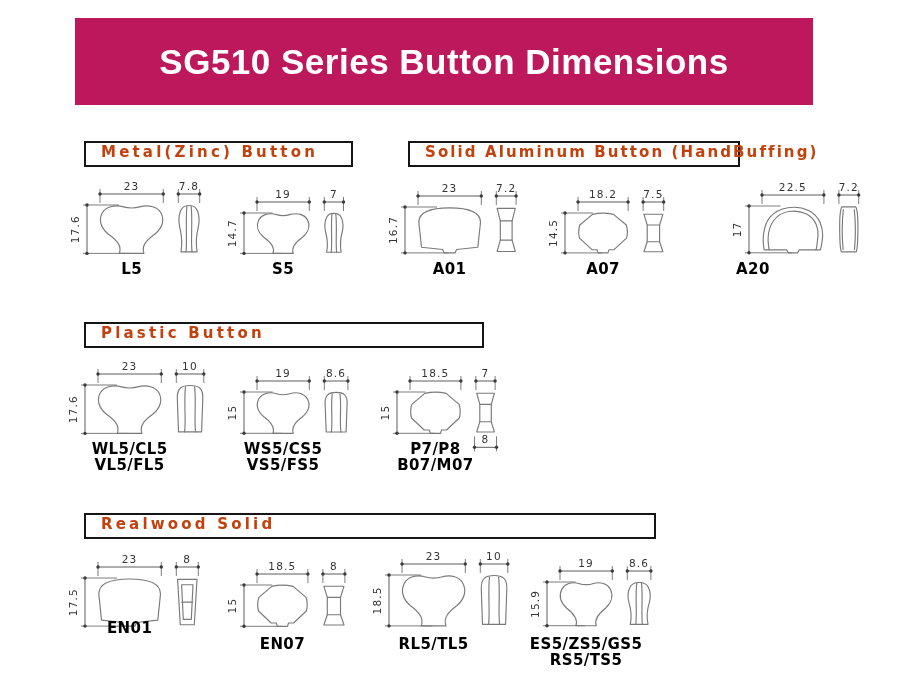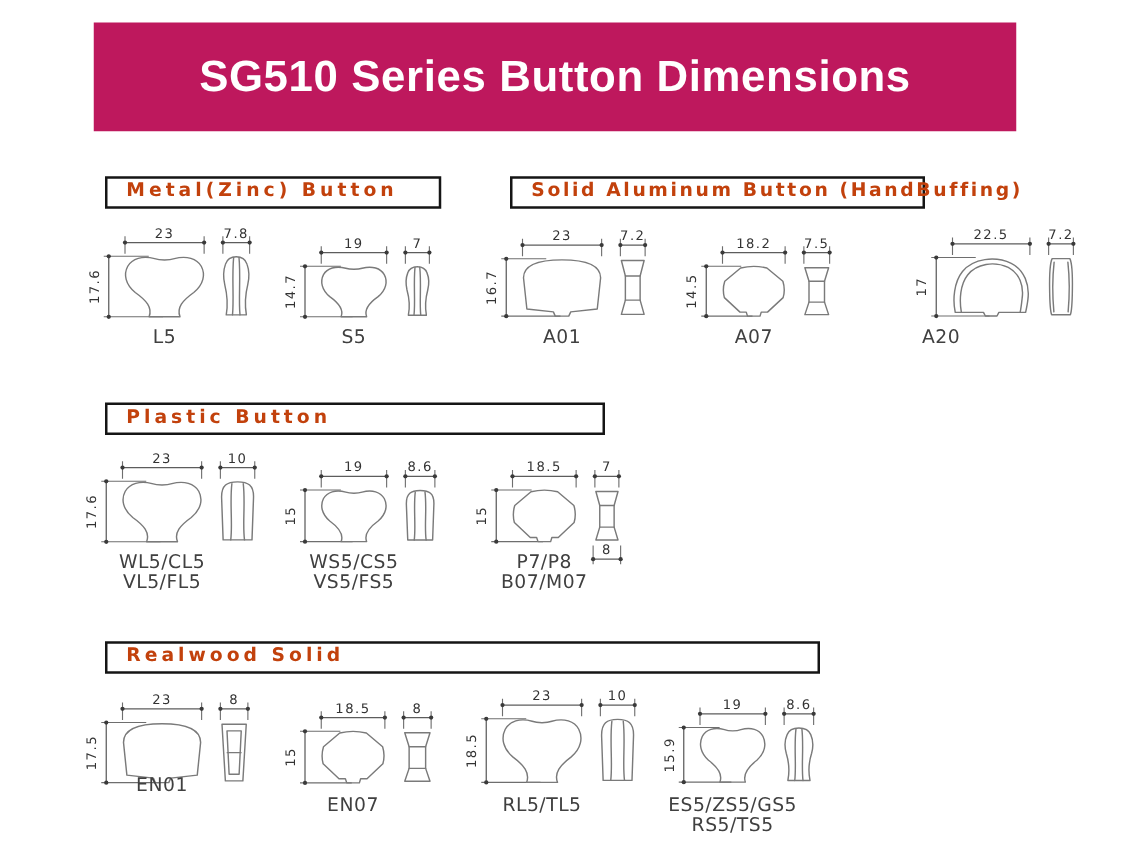--- a/index.html
+++ b/index.html
@@ -12,22 +12,22 @@
   .sec-box{position:absolute;height:26px;border:2px solid #151515;background:#fff;
           display:flex;padding-left:15px;font-weight:bold;font-size:15px;
           white-space:nowrap;color:#c2410c}
   .ls3{letter-spacing:3.2px}
   .ls2{letter-spacing:2.1px}
   #sec-metal{left:84px;top:141px;width:269px}
   #sec-alu{left:408px;top:141px;width:332px}
   #sec-plastic{left:84px;top:322px;width:400px}
   #sec-realwood{left:84px;top:513px;width:572px}
   .diagram{position:absolute}
-  .btn-label{position:absolute;width:200px;text-align:center;font-weight:normal;font-size:15px;
-          line-height:16px;letter-spacing:.4px;color:#404040;white-space:nowrap}
+  .btn-label{position:absolute;width:200px;text-align:center;font-weight:bold;font-size:15px;
+          line-height:16px;letter-spacing:.4px;color:#000000;white-space:nowrap}
   .dimtext{font-family:"DejaVu Sans",sans-serif;font-size:10.5px;fill:#333;letter-spacing:1.2px}
   .dl{stroke:#5c5c5c;stroke-width:1;fill:none}
   .xl{stroke:#6e6e6e;stroke-width:.9;fill:none}
   .shape{stroke:#7a7a7a;stroke-width:1.15;fill:none;stroke-linejoin:round;stroke-linecap:round}
   .dot{fill:#3a3a3a}
 </style>
 </head>
 <body>
 
 <div class="banner">

